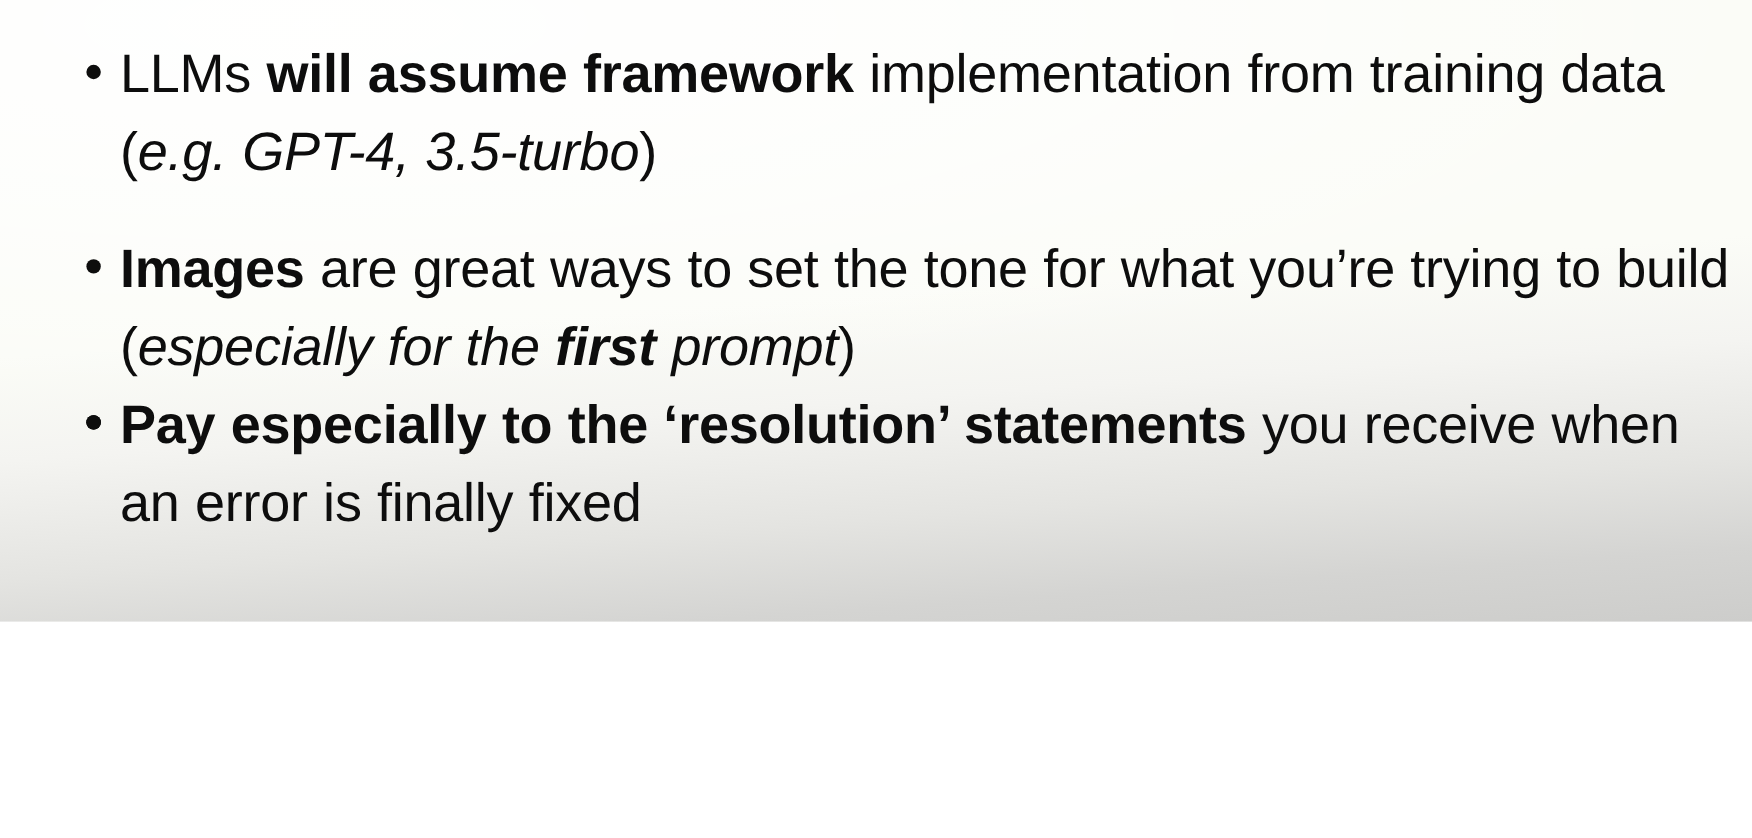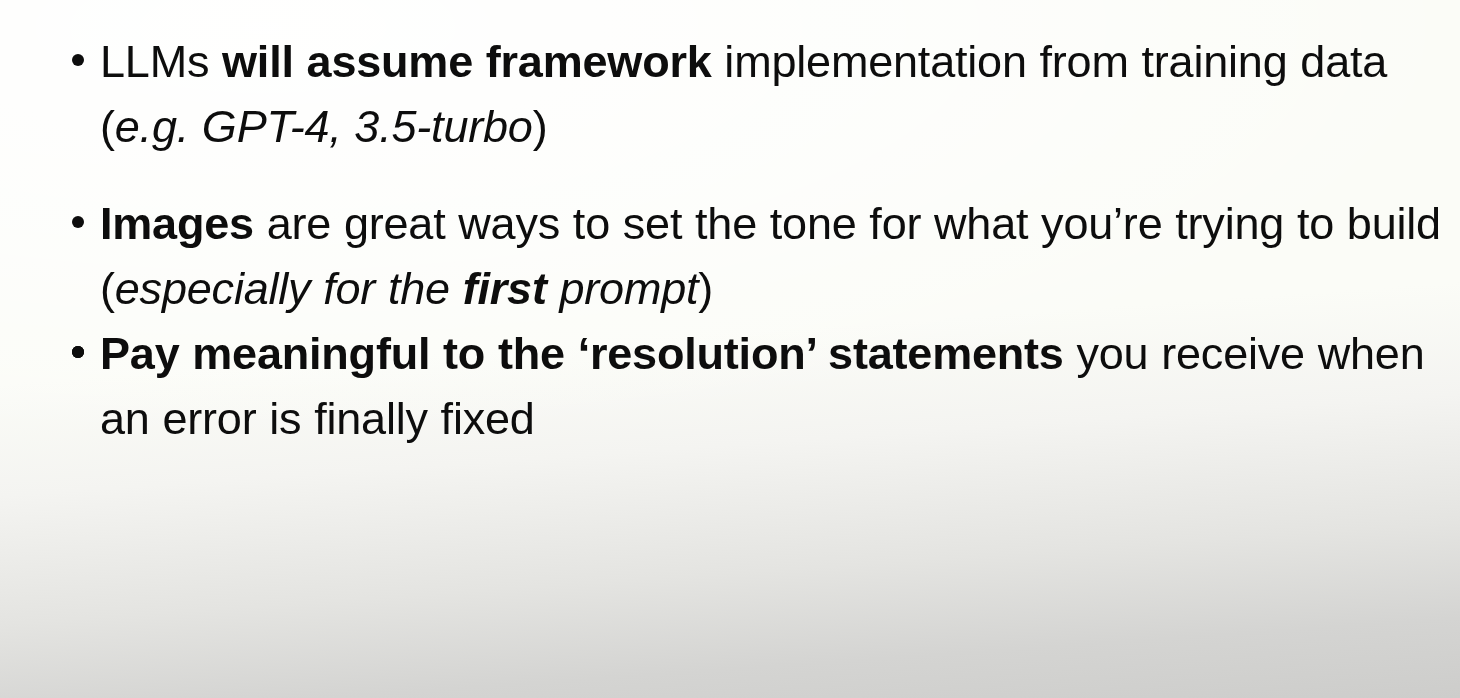--- a/index.html
+++ b/index.html
@@ -10,21 +10,21 @@
   body {
     width: 1460px;
     height: 698px;
     overflow: hidden;
     font-family: "Liberation Sans", sans-serif;
   }
 
   #slide {
     position: relative;
     width: 1460px;
-    height: 698px;
+    height: 518px;
     box-sizing: border-box;
     background:
       linear-gradient(176deg,
         #fcfdf7 0%,
         #fbfcf6 48%,
         #f4f4f1 62%,
         #e4e4e1 78%,
         #d4d4d2 90%,
         #cbcbc9 100%);
     overflow: hidden;
@@ -102,17 +102,17 @@
     <li class="bullet-item" style="color: rgb(13, 13, 13);">
       <span class="bullet-marker" style="background: rgb(13, 13, 13);"></span>
     </li>
 
     <li class="bullet-item" style="color: rgb(13, 13, 13);">
       <span class="bullet-marker" style="background: rgb(13, 13, 13);"></span>
     </li>
 
     <li class="bullet-item" style="color: rgb(13, 13, 13);">
       <span class="bullet-marker" style="background: rgb(13, 13, 13);"></span>
-      <span class="bullet-text"><b>Pay meaningful to the ‘resolution’ statements</b><span> you receive when an error is finally fixed</span></span>
+      <span class="bullet-text"><b>Pay especially to the ‘resolution’ statements</b><span> you receive when an error is finally fixed</span></span>
     </li>
 
   </ul>
 </div>
 
 </body></html>

